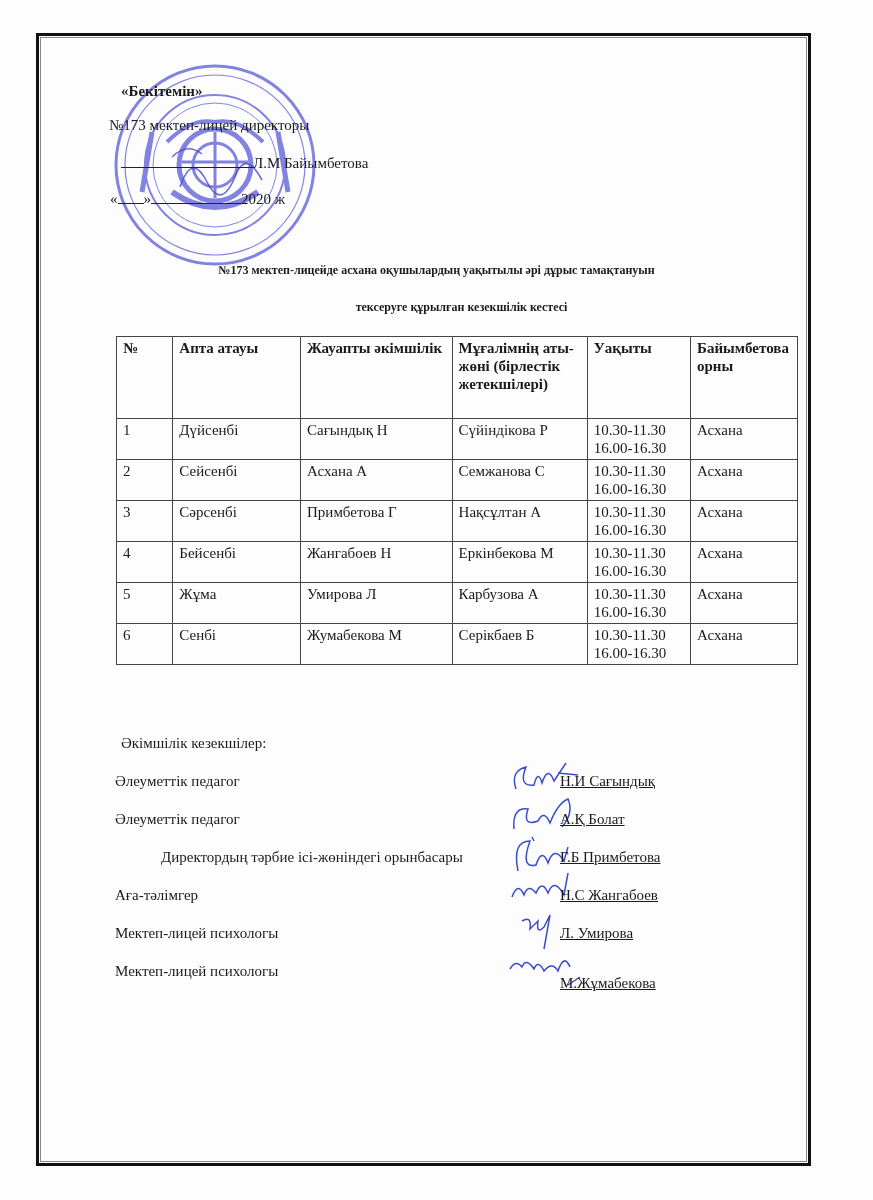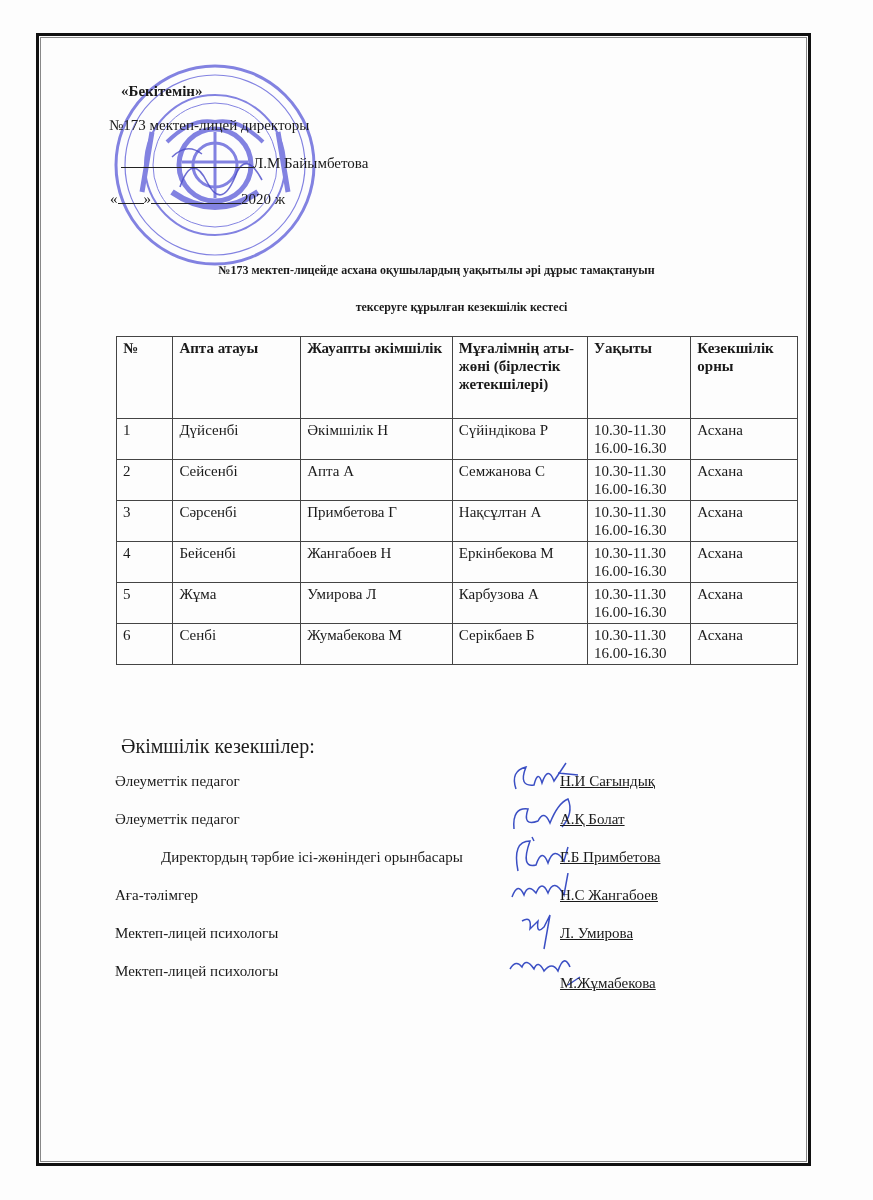--- a/index.html
+++ b/index.html
@@ -37,21 +37,21 @@
   }
   .schedule td, .schedule th {
     border: 1px solid #444; vertical-align: top; text-align: left;
     padding: 2px 6px 2px 6px; line-height: 18px;
   }
   .schedule th { font-weight: bold; height: 77px; }
   .schedule td { height: 36px; }
   .c1 { width: 44px; } .c2 { width: 116px; } .c3 { width: 140px; margin-top: 32px; }
   .c4 { width: 123px; } .c5 { width: 91px; } .c6 { width: 94px; }
 
-  .duty-heading { left: 121px; top: 735px; font-size: 20px; }
+  .duty-heading { left: 121px; top: 735px; font-size: 15px; }
   .duty-role { left: 115px; font-size: 15px; }
   .duty-name { left: 560px; font-size: 15px; text-decoration: underline; }
   .sig { position: absolute; left: 508px; width: 75px; height: 40px; }
 </style>
 </head>
 <body>
 
 <div class="frame-outer"></div>
 <div class="frame-inner"></div>
 
@@ -87,39 +87,39 @@
 <div class="title t2">тексеруге құрылған кезекшілік кестесі</div>
 
 <table class="schedule">
   <thead>
     <tr>
       <th class="c1">№</th>
       <th class="c2">Апта атауы</th>
       <th class="c3">Жауапты әкімшілік</th>
       <th class="c4">Мұғалімнің аты-жөні (бірлестік жетекшілері)</th>
       <th class="c5">Уақыты</th>
-      <th class="c6">Кезекшілік орны</th>
+      <th class="c6">Байымбетова орны</th>
     </tr>
   </thead>
   <tbody id="schedule-body">
       <tr>
         <td>1</td>
         <td>Дүйсенбі</td>
-        <td>Әкімшілік Н</td>
+        <td>Сағындық Н</td>
         <td>Сүйіндікова Р</td>
         <td>
           <div>10.30-11.30</div>
           <div>16.00-16.30</div>
         </td>
         <td>Асхана</td>
       </tr>
       <tr>
         <td>2</td>
         <td>Сейсенбі</td>
-        <td>Апта А</td>
+        <td>Асхана А</td>
         <td>Семжанова С</td>
         <td>
           <div>10.30-11.30</div>
           <div>16.00-16.30</div>
         </td>
         <td>Асхана</td>
       </tr>
       <tr>
         <td>3</td>
         <td>Сәрсенбі</td>

